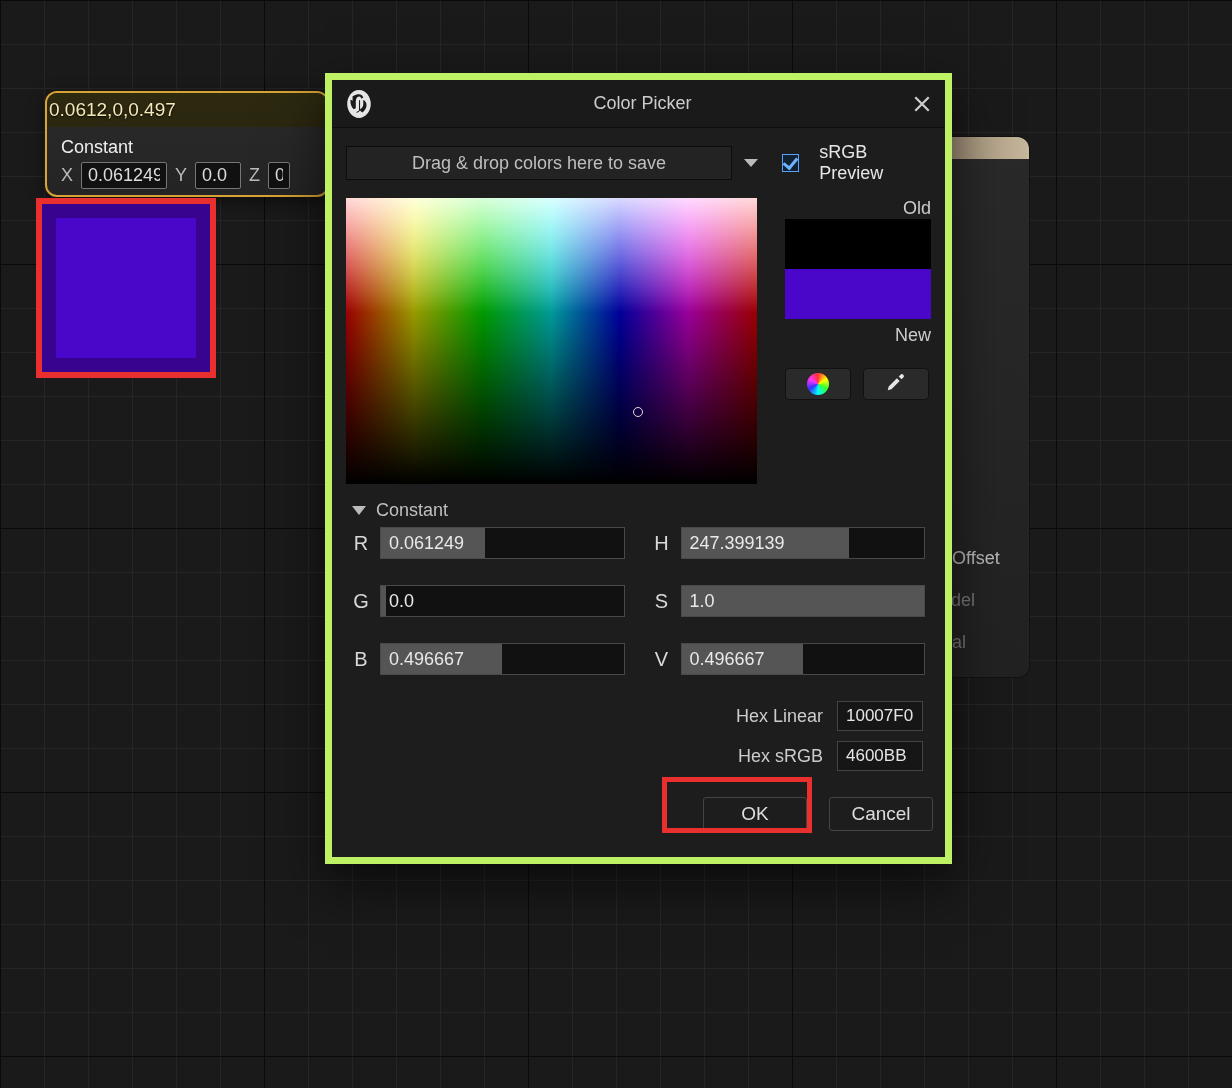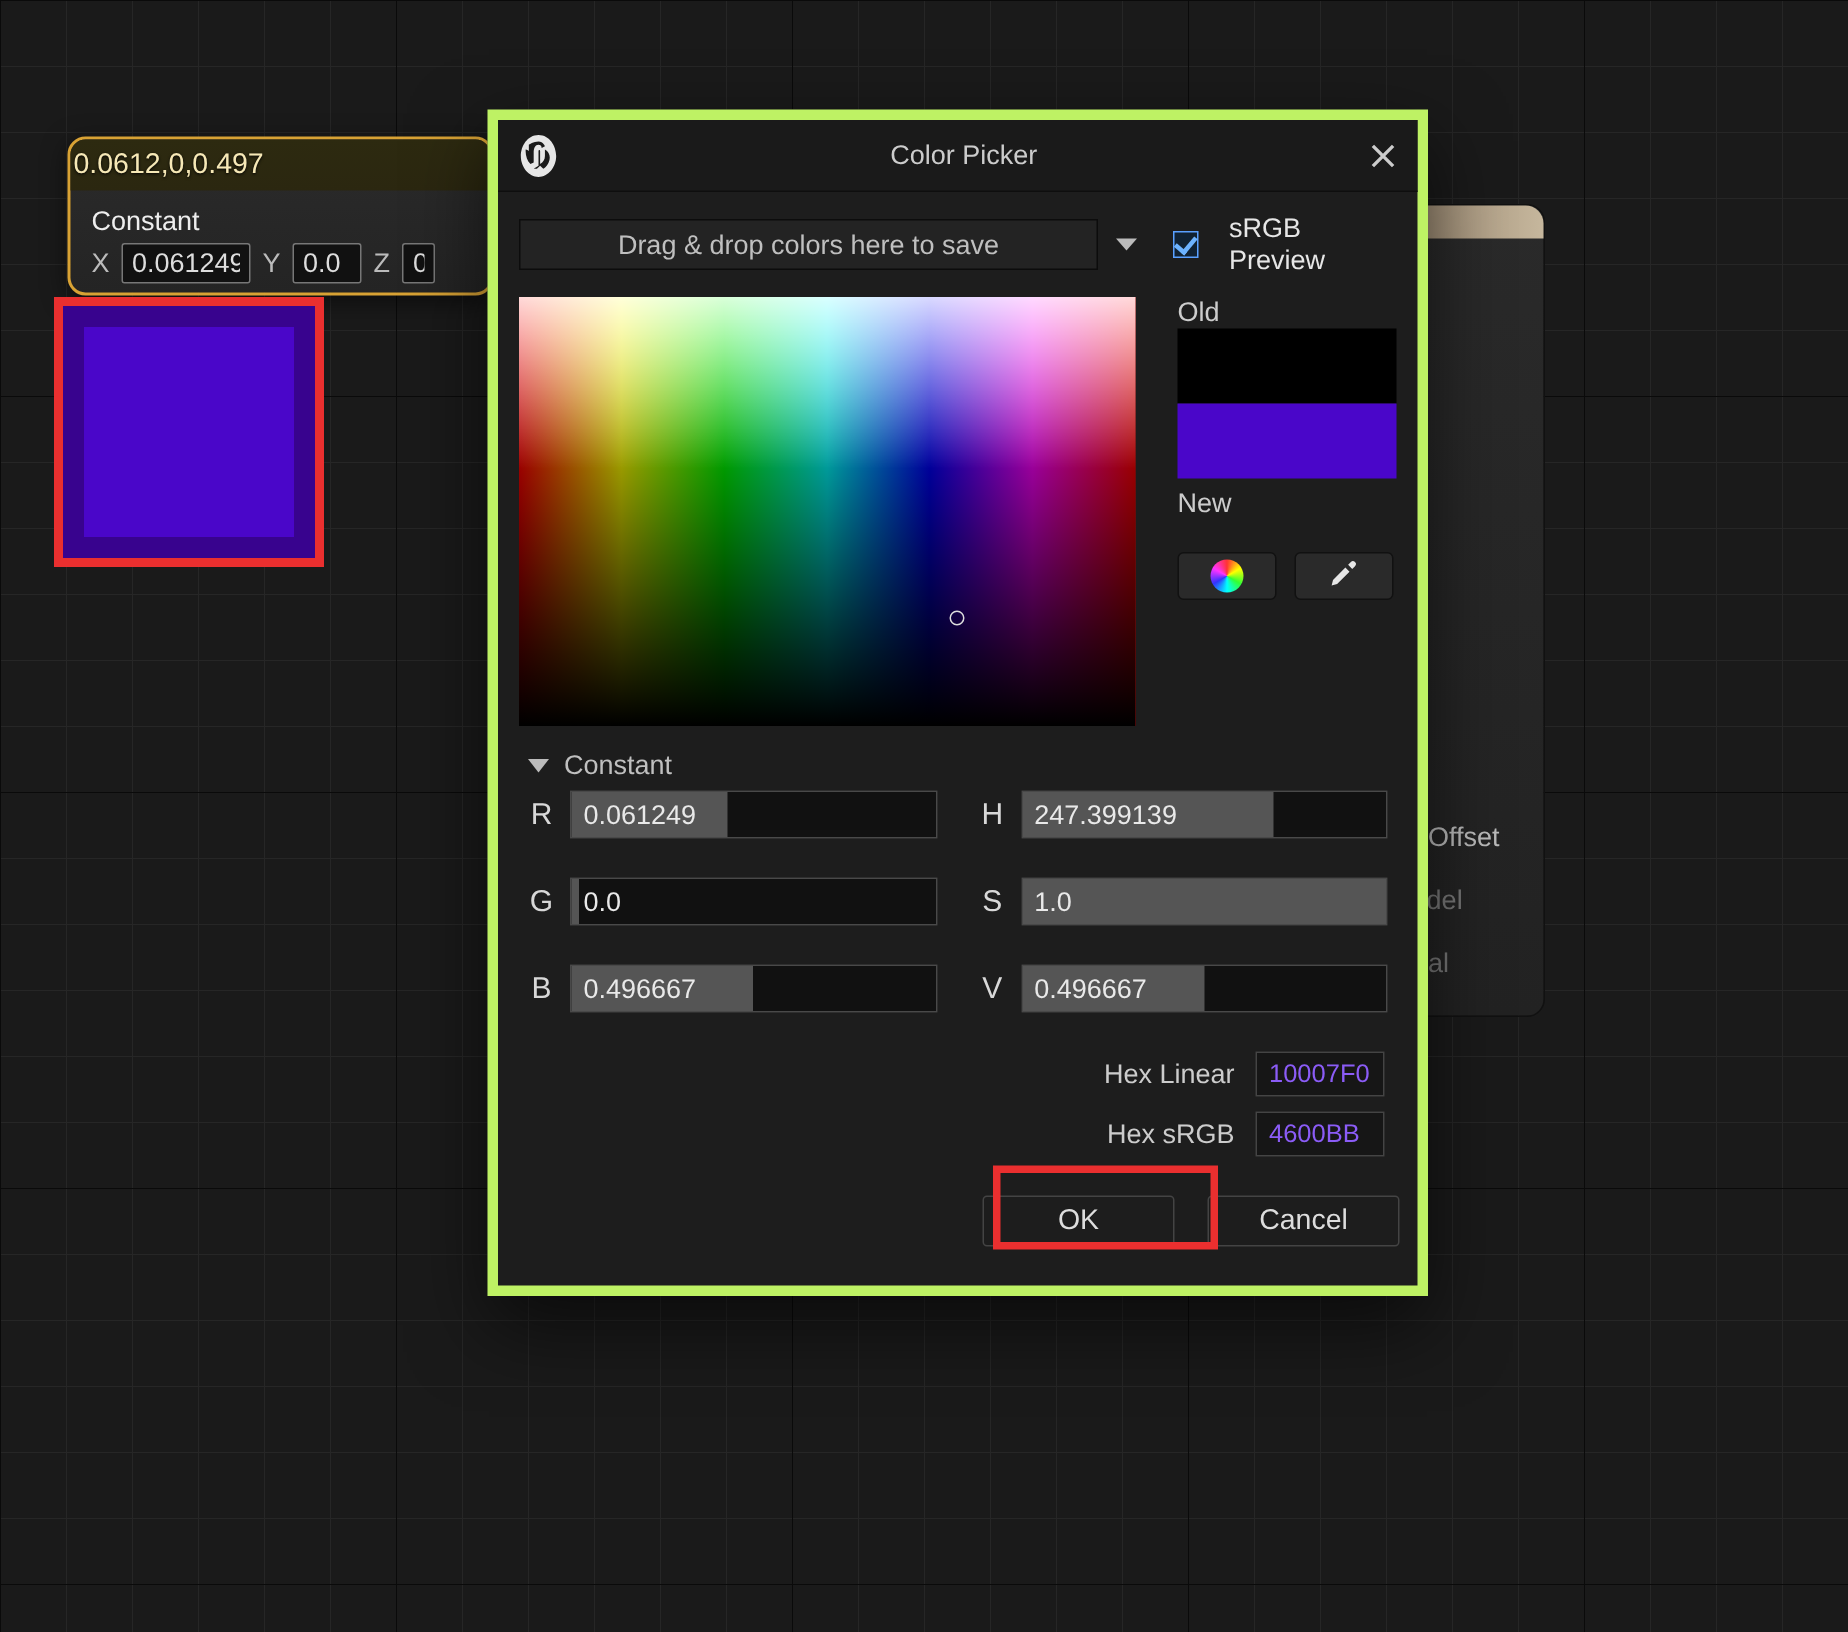--- a/index.html
+++ b/index.html
@@ -126,21 +126,21 @@
     display:flex;align-items:center;justify-content:center;
     color:#bfbfbf; font-size:18px;
   }
   .chev-down{
     width:0;height:0;border-left:7px solid transparent;border-right:7px solid transparent;border-top:8px solid #bbb;
   }
   .srgb-wrap{display:flex;align-items:center;gap:20px;font-size:18px;color:#e6e6e6;}
   .chk{width:18px;height:18px;background:#123; border:1px solid #5aa0ff; position:relative;}
   .chk::after{content:"";position:absolute;left:3px;top:0px;width:6px;height:11px;border:solid #6db3ff;border-width:0 3px 3px 0;transform:rotate(40deg);}
 
-  .mid-row{display:flex; gap:28px; margin-top:14px;}
+  .mid-row{display:flex; gap:28px; margin-top:14px;text-align:right;}
   .sv-box{
     width:425px; height:286px;
     background:
       linear-gradient(to top, #000, rgba(0,0,0,0)),
       linear-gradient(to right,
         #ff0000 0%, #ffff00 16.6%, #00ff00 33.3%,
         #00ffff 50%, #0000ff 66.6%, #ff00ff 83.3%, #ff0000 100%);
     position:relative;
   }
   .sv-box::before{
@@ -182,26 +182,26 @@
   }
   .sl .fill{position:absolute;inset:0;background:#555;}
   .sl .field span{position:relative;z-index:1;}
 
   .hex-row{
     display:flex;justify-content:flex-end;align-items:center;
     gap:14px;font-size:18px;color:#ccc; padding:0 8px 10px 0;
   }
   .hex-row input{
     width:86px;height:30px;background:#161616;border:1px solid #444;
-    color:#8b5cf6;font-size:17px;padding:0 8px;
+    color:#e5e5e5;font-size:17px;padding:0 8px;
   }
 
   .btns{display:flex;justify-content:flex-end;gap:22px;padding:8px 12px 26px 0;}
   .btn{
-    width:128px;height:34px;display:flex;align-items:center;justify-content:center;
+    width:104px;height:34px;display:flex;align-items:center;justify-content:center;
     background:#1d1d1d;border:1px solid #444;color:#ddd;font-size:19px;border-radius:3px;
   }
   .ok-highlight{
     position:absolute; width:150px;height:56px;border:5px solid #ea2f2f;
     pointer-events:none;
   }
 </style>
 </head>
 <body>
 

